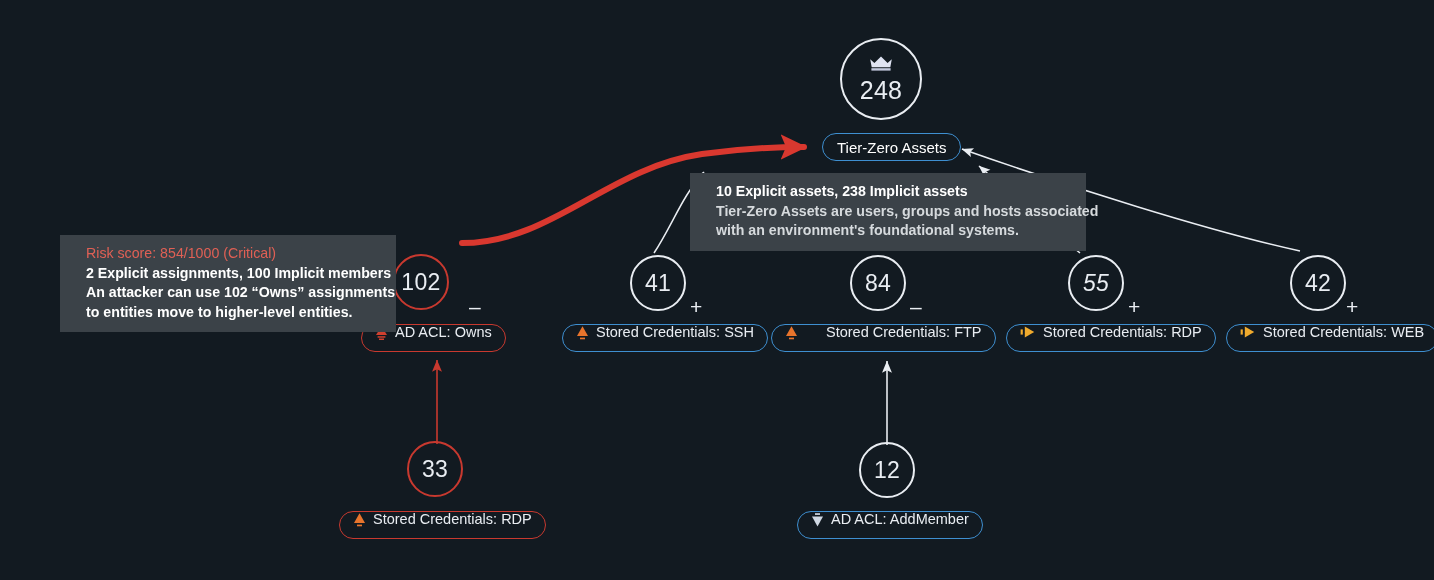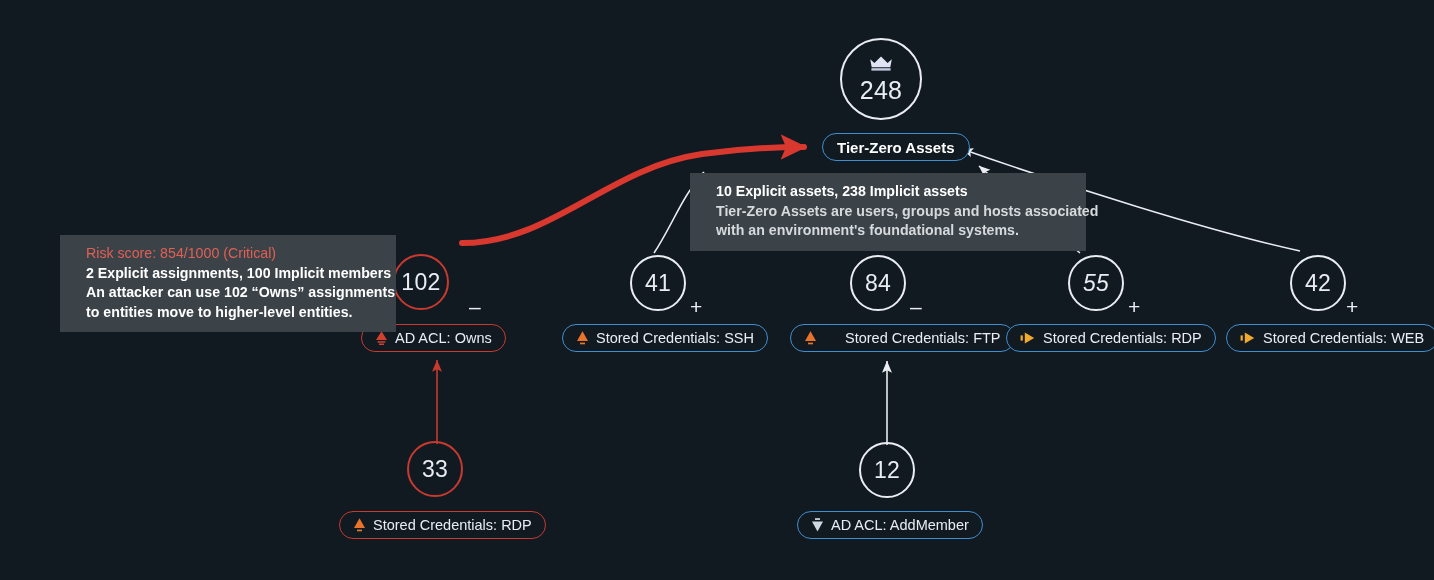--- a/index.html
+++ b/index.html
@@ -76,21 +76,20 @@
 
   
   .pill {
     position: absolute;
     box-sizing: border-box;
     height: 28px;
     border: 1.6px solid #3e8fd0;
     border-radius: 14px;
     background: #121a21;
     display: flex;
-    align-items: center;
     gap: 7px;
     padding: 0 13px;
     color: #e9edf2;
     font-size: 14.5px;
     white-space: nowrap;
     z-index: 6;
   }
   .pill.red { border-color: #c8392f; }
   .pill-label { line-height: 1; }
   .pill-icon { flex: 0 0 auto; display: block; }
@@ -101,21 +100,21 @@
     height: 28px;
     border: 1.8px solid #3e8fd0;
     border-radius: 15px;
     background: #121a21;
     display: flex;
     align-items: center;
     justify-content: center;
     padding: 0 14px;
     color: #ffffff;
     font-size: 15px;
-    font-weight: bold;
+    font-weight: normal;
     white-space: nowrap;
     z-index: 7;
   }
 
   
   .tooltip {
     position: absolute;
     background: #3b4248;
     color: #e4e7ea;
     padding: 9px 13px 10px 26px;
@@ -220,21 +219,21 @@
   </div>
 
   <div class="pill" style="left:530px; top:324px;">
     <svg class="pill-icon" width="13" height="16" viewBox="0 0 13 16">
       <path d="M6.5,1.2 L12,11 L1,11 Z" fill="#e8742c"></path>
       <rect x="4.0" y="12.6" width="5.0" height="1.7" fill="#e8742c"></rect>
     </svg>
     <span class="pill-label">Stored Credentials: SSH</span>
   </div>
 
-  <div class="pill" style="left:758px; top:324px;gap:28px;">
+  <div class="pill" style="left:739px; top:324px;gap:28px;">
     <svg class="pill-icon" width="13" height="16" viewBox="0 0 13 16">
       <path d="M6.5,1.2 L12,11 L1,11 Z" fill="#e8742c"></path>
       <rect x="4.0" y="12.6" width="5.0" height="1.7" fill="#e8742c"></rect>
     </svg>
     <span class="pill-label">Stored Credentials: FTP</span>
   </div>
 
   <div class="pill" style="left:974px; top:324px;">
     <svg class="pill-icon" width="16" height="14" viewBox="0 0 16 14">
       <rect x="0.6" y="4.4" width="2.2" height="5.2" fill="#f0ab2e"></rect>

